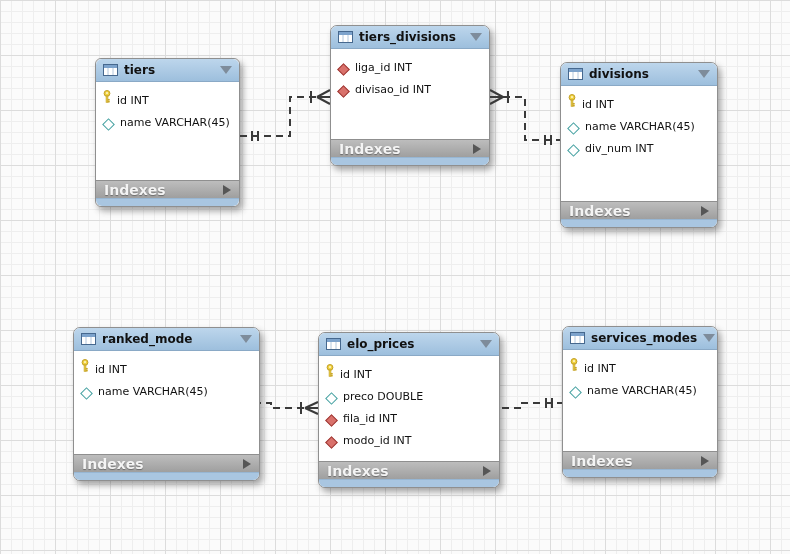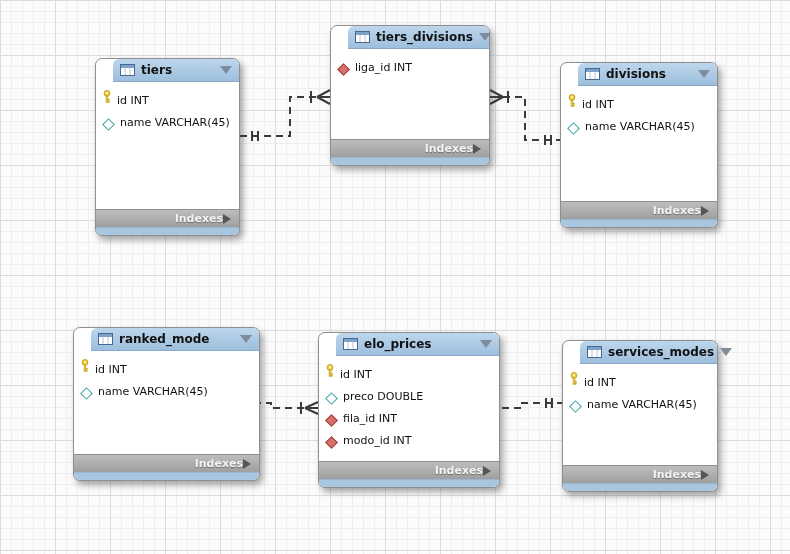--- a/index.html
+++ b/index.html
@@ -25,43 +25,43 @@
     border:1px solid #8f8f8f;border-radius:7px;
     background:#ffffff;
     box-shadow:3px 4px 6px rgba(60,60,60,0.45);
     box-sizing:border-box;
   }
   .tbl-header{
     flex:0 0 22px;display:flex;align-items:center;
     background:linear-gradient(#bdd6ec,#9dbfdd);
     border-bottom:1px solid #8aa9c6;
     border-radius:6px 6px 0 0;
-    padding:0 7px;gap:6px;margin-left:17px;
+    padding:0 7px;gap:6px;
   }
   .tbl-title{font-size:12px;font-weight:bold;color:#111;white-space:nowrap;flex:1 1 auto;}
   .collapse-arrow{
     width:0;height:0;flex:0 0 auto;
     border-left:6px solid transparent;border-right:6px solid transparent;
     border-top:8px solid #7e8c9b;
   }
   .tbl-body{flex:1 1 auto;background:#fff;padding-top:3px;overflow:hidden;}
   .col-row{height:22px;display:flex;align-items:flex-end;gap:5px;padding:0 6px;}
   .col-label{font-size:11px;color:#111;white-space:nowrap;}
   .ic{flex:0 0 auto;display:inline-block;}
   .ic-diamond{width:7px;height:7px;transform:rotate(45deg);background:#fff;border:1px solid #43a0a0;margin:0 2px;}
   .ic-diamond-red{width:7px;height:7px;transform:rotate(45deg);background:#d9716b;border:1px solid #9e3a36;margin:0 2px;}
   .tbl-footer{
     flex:0 0 17px;display:flex;align-items:center;
     background:linear-gradient(#bdbdbd,#9f9f9f);
     border-top:1px solid #8f8f8f;
     padding:0 8px;
   }
   .footer-label{
-    font-size:11px;font-weight:bold;color:#f4f4f4;
-    text-shadow:0 1px 1px rgba(0,0,0,0.35);flex:1 1 auto;text-align:right;
+    font-size:14px;font-weight:bold;color:#f4f4f4;
+    text-shadow:0 1px 1px rgba(0,0,0,0.35);flex:1 1 auto;
   }
   .expand-arrow{
     width:0;height:0;flex:0 0 auto;
     border-top:5px solid transparent;border-bottom:5px solid transparent;
     border-left:8px solid #565656;
   }
   .tbl-strip{flex:0 0 7px;background:#a9c6e1;border-top:1px solid #97b6d3;border-radius:0 0 6px 6px;}
 </style>
 </head>
 <body>
@@ -91,21 +91,21 @@
       </g>
       <g>
         <path d="M490 408 H520 V403 H562" class="conn-dash"></path>
         <path d="M490 408 L477 402 M490 408 L477 408 M490 408 L477 414" class="conn-solid"></path>
         <path d="M495 402 V414" class="conn-solid"></path>
         <path d="M546 398 V408" class="conn-solid"></path>
         <path d="M552 398 V408" class="conn-solid"></path>
       </g>
     </svg>
 
-  <div class="db-table" style="left: 95px; top: 58px; width: 145px; height: 178px;">
+  <div class="db-table" style="left: 95px; top: 58px; width: 145px; height: 149px; border-radius: 6px;">
     <div class="tbl-header">
       <span class="ic">
         <svg width="15" height="12" viewBox="0 0 15 12">
           <rect x="0.5" y="0.5" width="14" height="11" fill="#ffffff" stroke="#46688e"></rect>
           <rect x="1" y="1" width="13" height="3" fill="#7da3cc"></rect>
           <line x1="5" y1="4" x2="5" y2="11" stroke="#b4c8dd" stroke-width="1"></line>
           <line x1="10" y1="4" x2="10" y2="11" stroke="#b4c8dd" stroke-width="1"></line>
         </svg>
       </span>
       <span class="tbl-title">tiers</span>
@@ -145,20 +145,24 @@
         </svg>
       </span>
       <span class="tbl-title">tiers_divisions</span>
       <span class="collapse-arrow"></span>
     </div>
     <div class="tbl-body">
         <div class="col-row">
           <span class="ic ic-diamond-red"></span>
           <span class="col-label">liga_id INT</span>
         </div>
+        <div class="col-row">
+          <span class="ic ic-diamond-red"></span>
+          <span class="col-label">divisao_id INT</span>
+        </div>
       </div>
     <div class="tbl-footer">
       <span class="footer-label">Indexes</span>
       <span class="expand-arrow"></span>
     </div>
     <div class="tbl-strip"></div>
   </div>
 
   <div class="db-table" style="left: 560px; top: 62px; width: 158px; height: 166px;">
     <div class="tbl-header">
@@ -180,20 +184,24 @@
               <circle cx="5" cy="3.1" r="1.1" fill="#fdf3c2"></circle>
               <rect x="4.1" y="6" width="1.8" height="6.3" fill="#f0d13c" stroke="#c2a02a" stroke-width="0.7"></rect>
               <rect x="5.9" y="9.2" width="1.8" height="1.1" fill="#f0d13c" stroke="#c2a02a" stroke-width="0.5"></rect>
               <rect x="5.9" y="11.1" width="1.8" height="1.1" fill="#f0d13c" stroke="#c2a02a" stroke-width="0.5"></rect>
             </svg></span>
           <span class="col-label">id INT</span>
         </div>
         <div class="col-row">
           <span class="ic ic-diamond"></span>
           <span class="col-label">name VARCHAR(45)</span>
+        </div>
+        <div class="col-row">
+          <span class="ic ic-diamond"></span>
+          <span class="col-label">div_num INT</span>
         </div>
       </div>
     <div class="tbl-footer">
       <span class="footer-label">Indexes</span>
       <span class="expand-arrow"></span>
     </div>
     <div class="tbl-strip"></div>
   </div>
 
   <div class="db-table" style="left: 73px; top: 327px; width: 187px; height: 154px;">
@@ -269,21 +277,21 @@
           <span class="col-label">modo_id INT</span>
         </div>
       </div>
     <div class="tbl-footer">
       <span class="footer-label">Indexes</span>
       <span class="expand-arrow"></span>
     </div>
     <div class="tbl-strip"></div>
   </div>
 
-  <div class="db-table" style="left: 562px; top: 340px; width: 156px; height: 152px;">
+  <div class="db-table" style="left: 562px; top: 326px; width: 156px; height: 152px;">
     <div class="tbl-header">
       <span class="ic">
         <svg width="15" height="12" viewBox="0 0 15 12">
           <rect x="0.5" y="0.5" width="14" height="11" fill="#ffffff" stroke="#46688e"></rect>
           <rect x="1" y="1" width="13" height="3" fill="#7da3cc"></rect>
           <line x1="5" y1="4" x2="5" y2="11" stroke="#b4c8dd" stroke-width="1"></line>
           <line x1="10" y1="4" x2="10" y2="11" stroke="#b4c8dd" stroke-width="1"></line>
         </svg>
       </span>
       <span class="tbl-title">services_modes</span>

